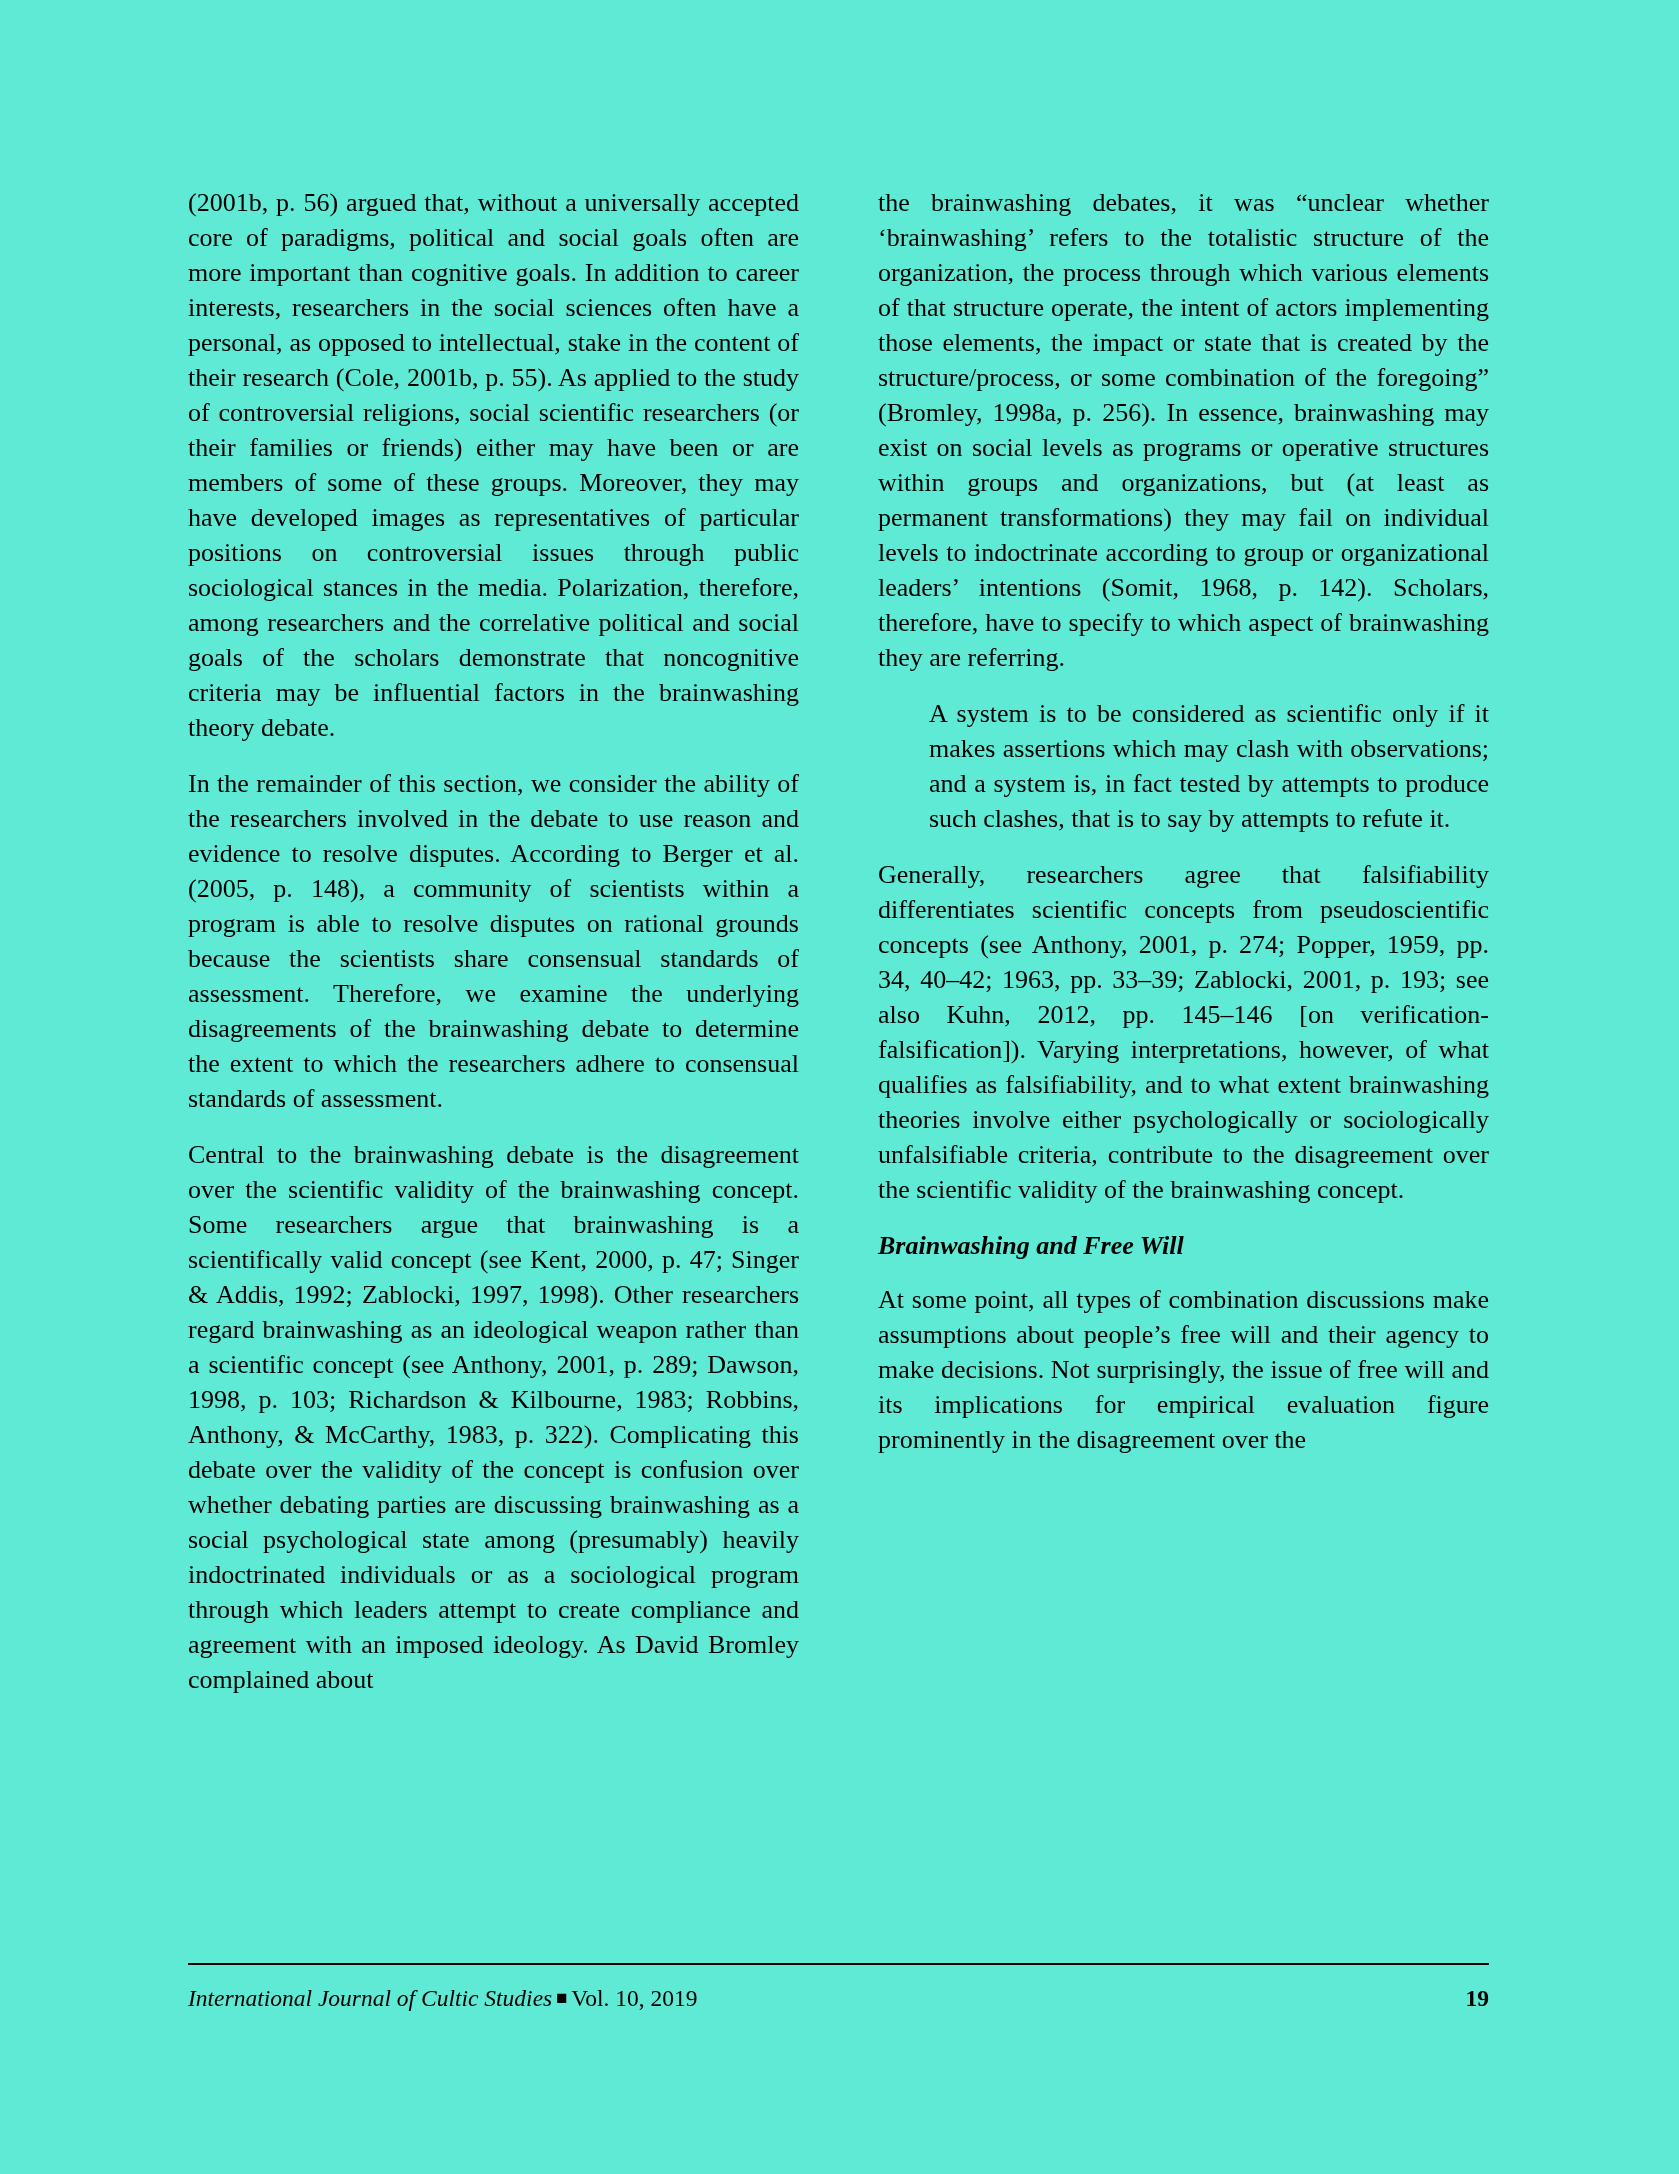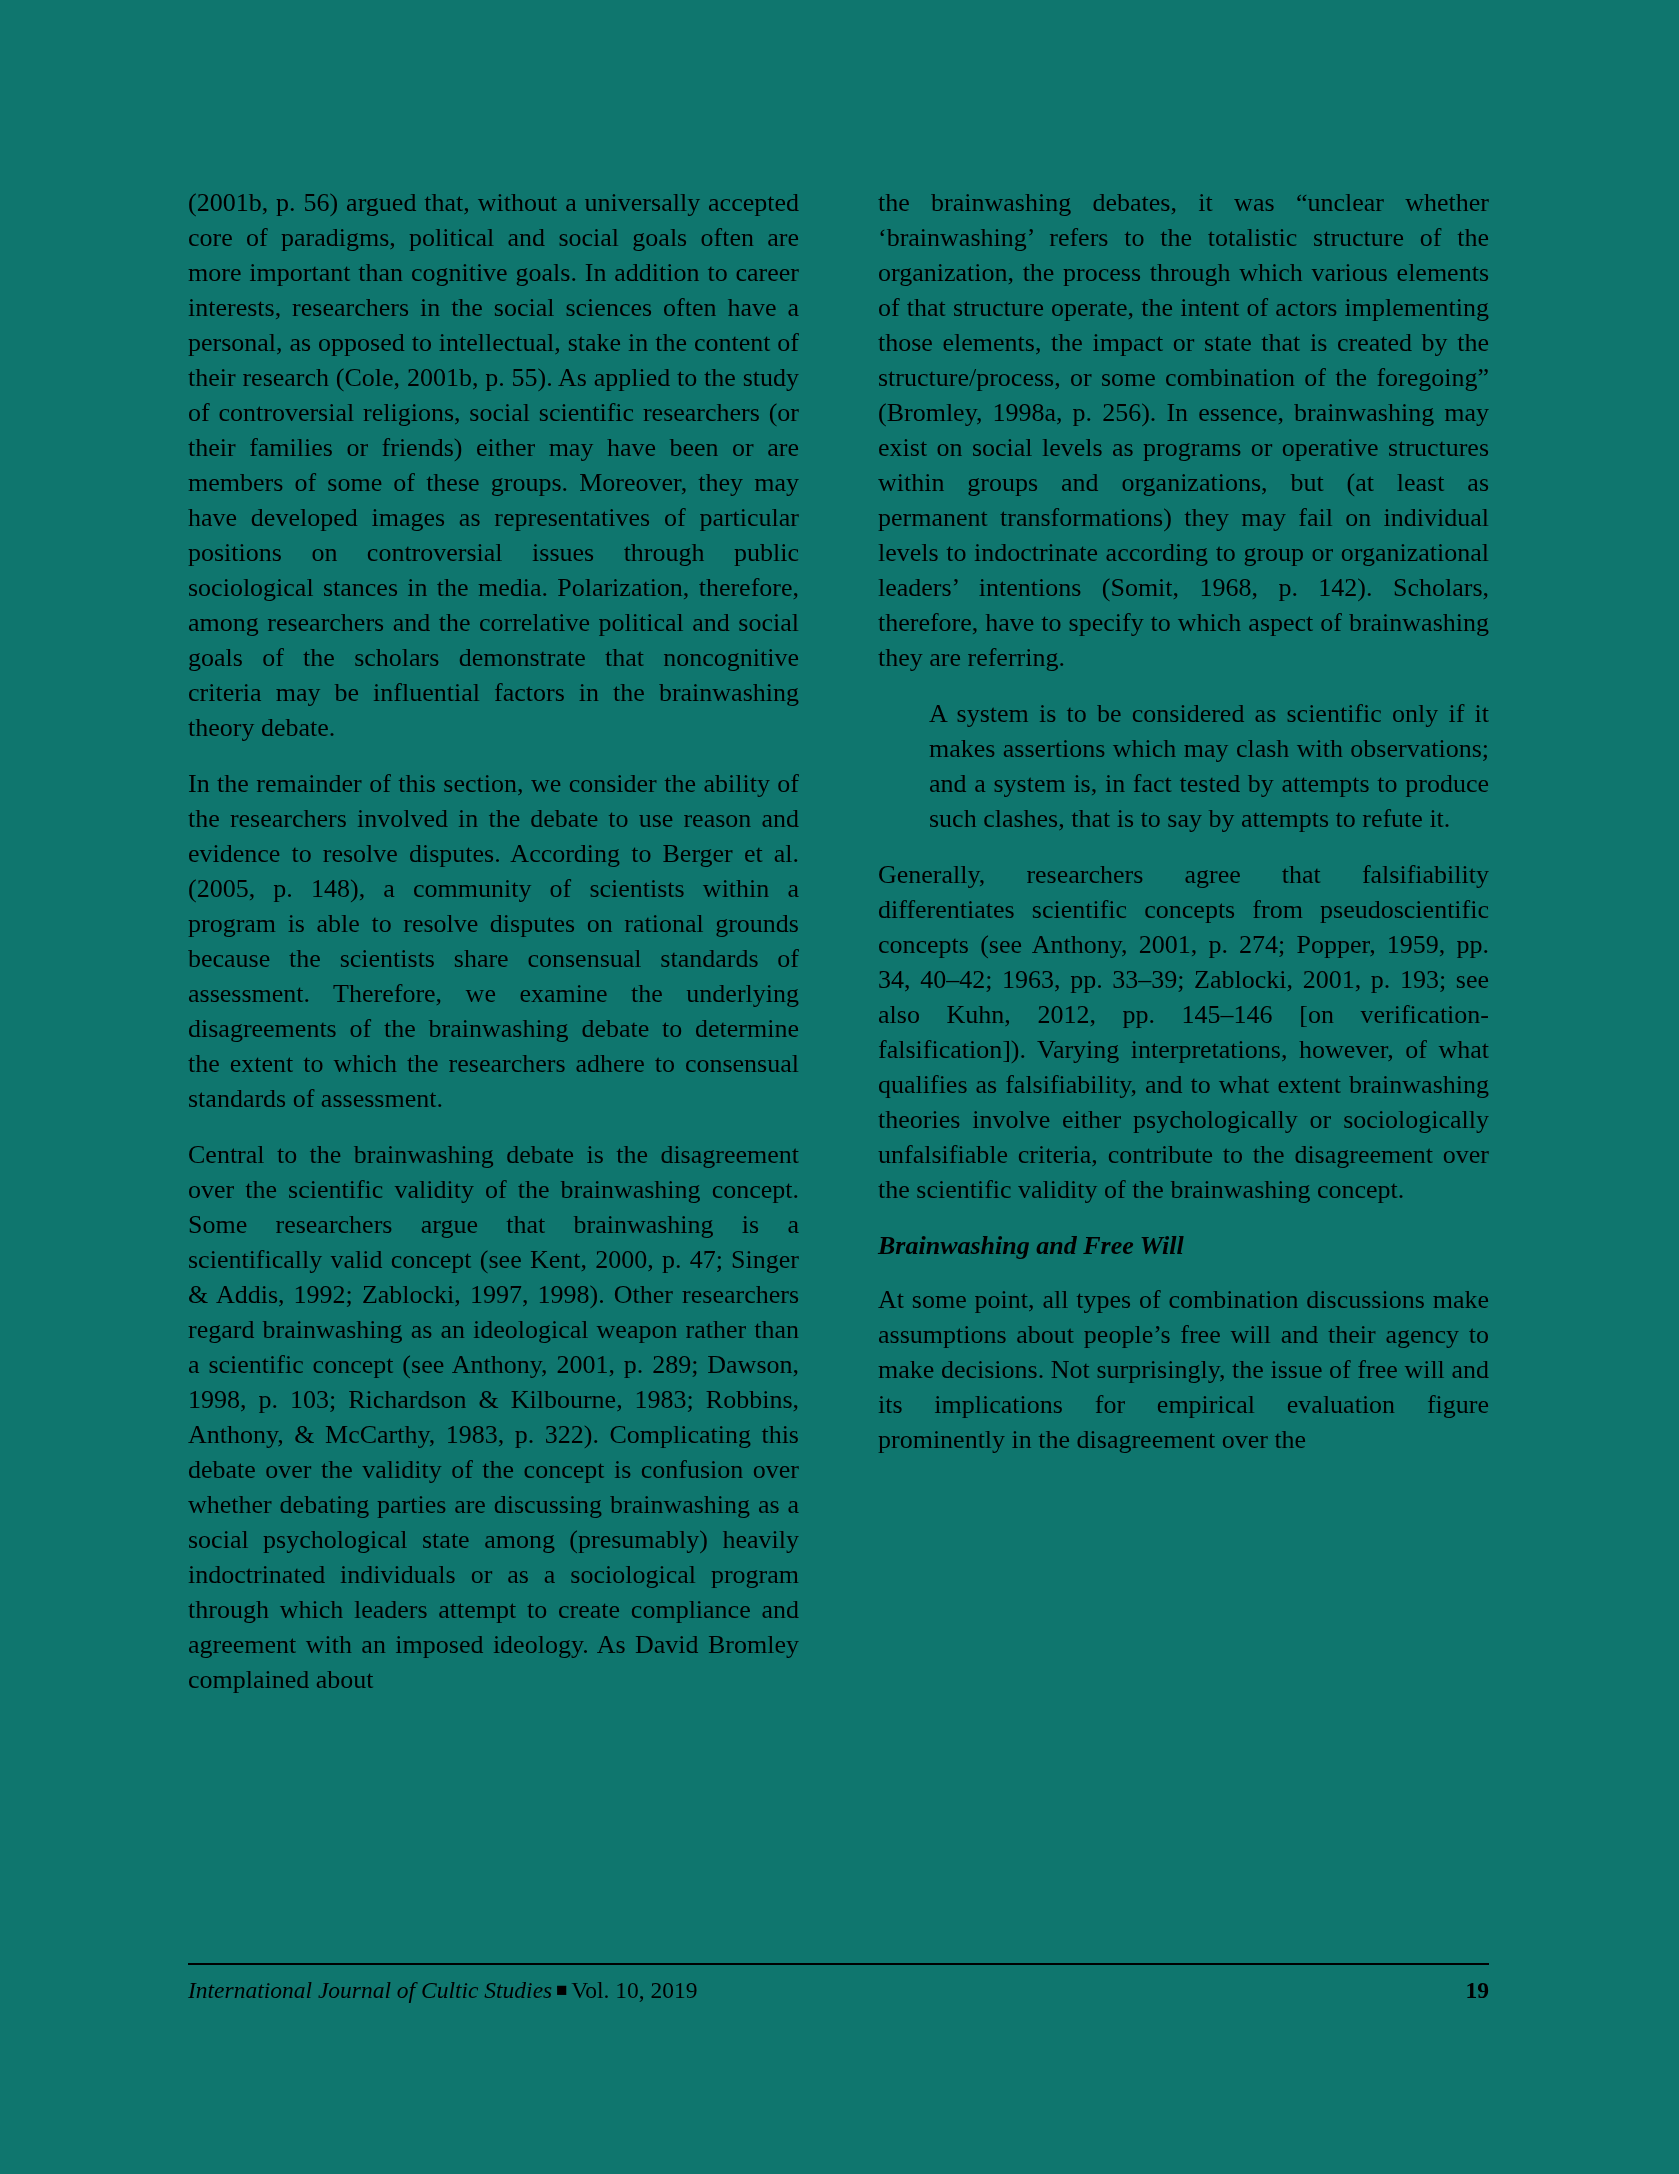--- a/index.html
+++ b/index.html
@@ -4,21 +4,21 @@
 <style>
   html, body {
     margin: 0;
     padding: 0;
     background: #ffffff;
   }
   .page {
     position: relative;
     width: 1680px;
     height: 2174px;
-    background: #0f766e;
+    background: #5eead4;
     font-family: "Liberation Serif", serif;
     color: #000000;
     box-sizing: border-box;
   }
   .content {
     position: absolute;
     left: 188px;
     top: 185px;
     width: 1301px;
     display: flex;
@@ -67,21 +67,21 @@
   }
   .footer {
     position: absolute;
     left: 188px;
     top: 1977px;
     width: 1301px;
     display: flex;
     justify-content: space-between;
     align-items: baseline;
     font-size: 23.5px;
-    line-height: 26px;
+    line-height: 41px;
     gap: 48px;
   }
   .footer-left {
     font-style: italic;
   }
   .footer-left .sep {
     font-style: normal;
     font-size: 19px;
     vertical-align: 1.9px;
     padding: 0 3.8px;

